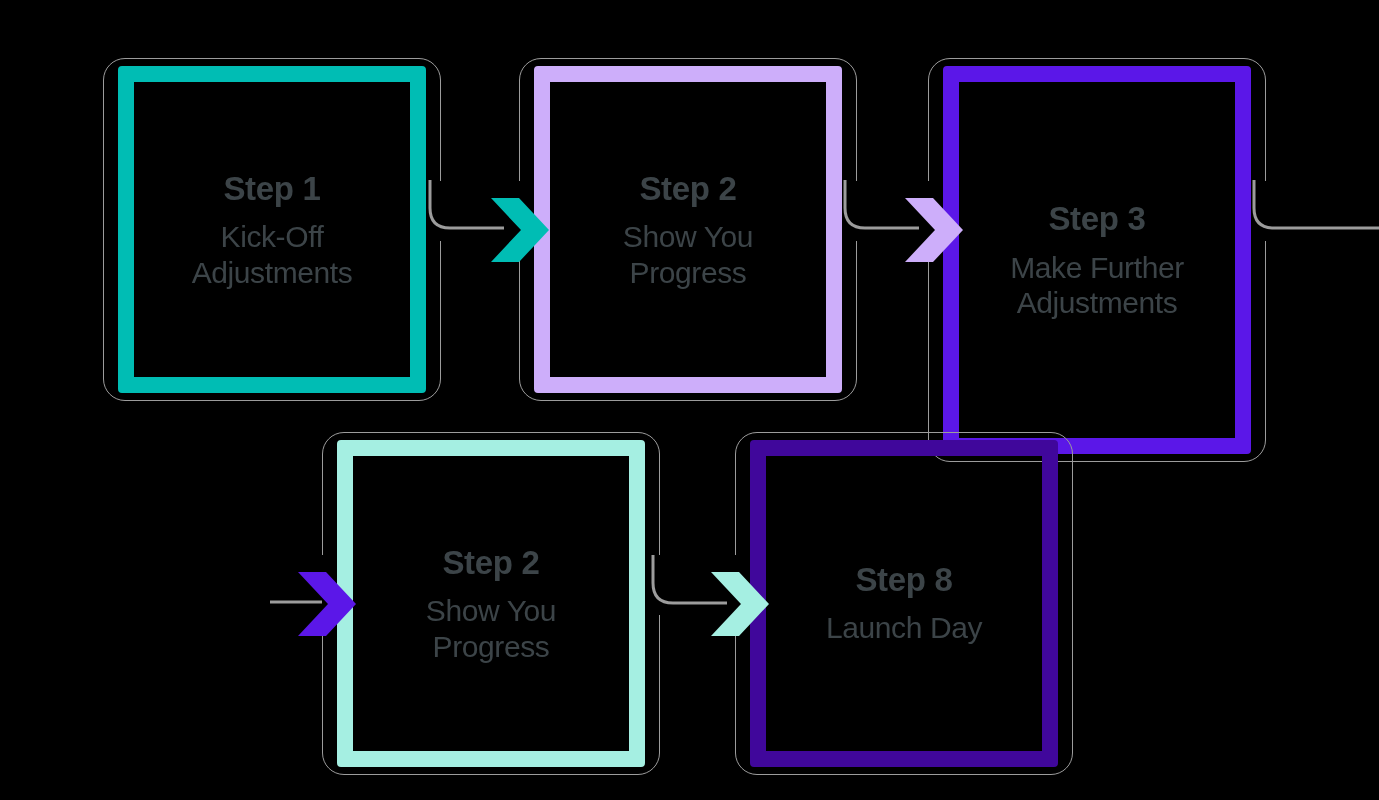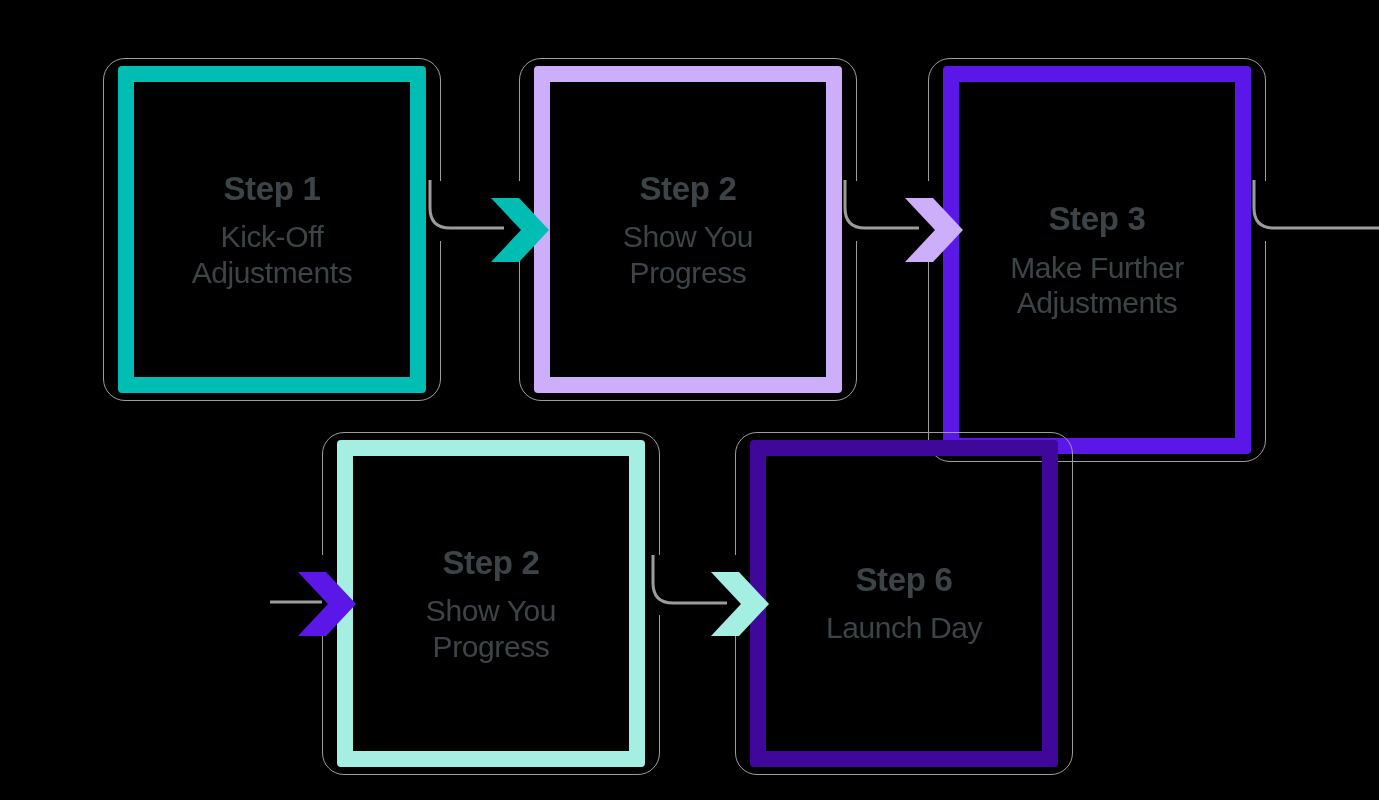--- a/index.html
+++ b/index.html
@@ -188,20 +188,20 @@
   <div class="arrow" style="left:709px; top:570px;">
     <svg width="62" height="68" viewBox="0 0 62 68">
       <path d="M2 2 L30 2 L60 34 L30 66 L2 66 L32 34 Z" fill="#a5efe2"></path>
     </svg>
   </div>
 
   <div class="node" style="left:735px; top:432px; width:338px; height:343px;">
     <div class="gap" style="left:-3px; top:122px; width:6px; height:60px;"></div>
     <div class="frame" style="border-width:16px; border-color:#40079b;"></div>
     <div class="labels">
-      <div class="step-title">Step 6</div>
+      <div class="step-title">Step 8</div>
       <div class="step-desc">
         <span class="l">Launch Day</span>
       </div>
     </div>
   </div>
 
 </div>
 
 </body></html>

